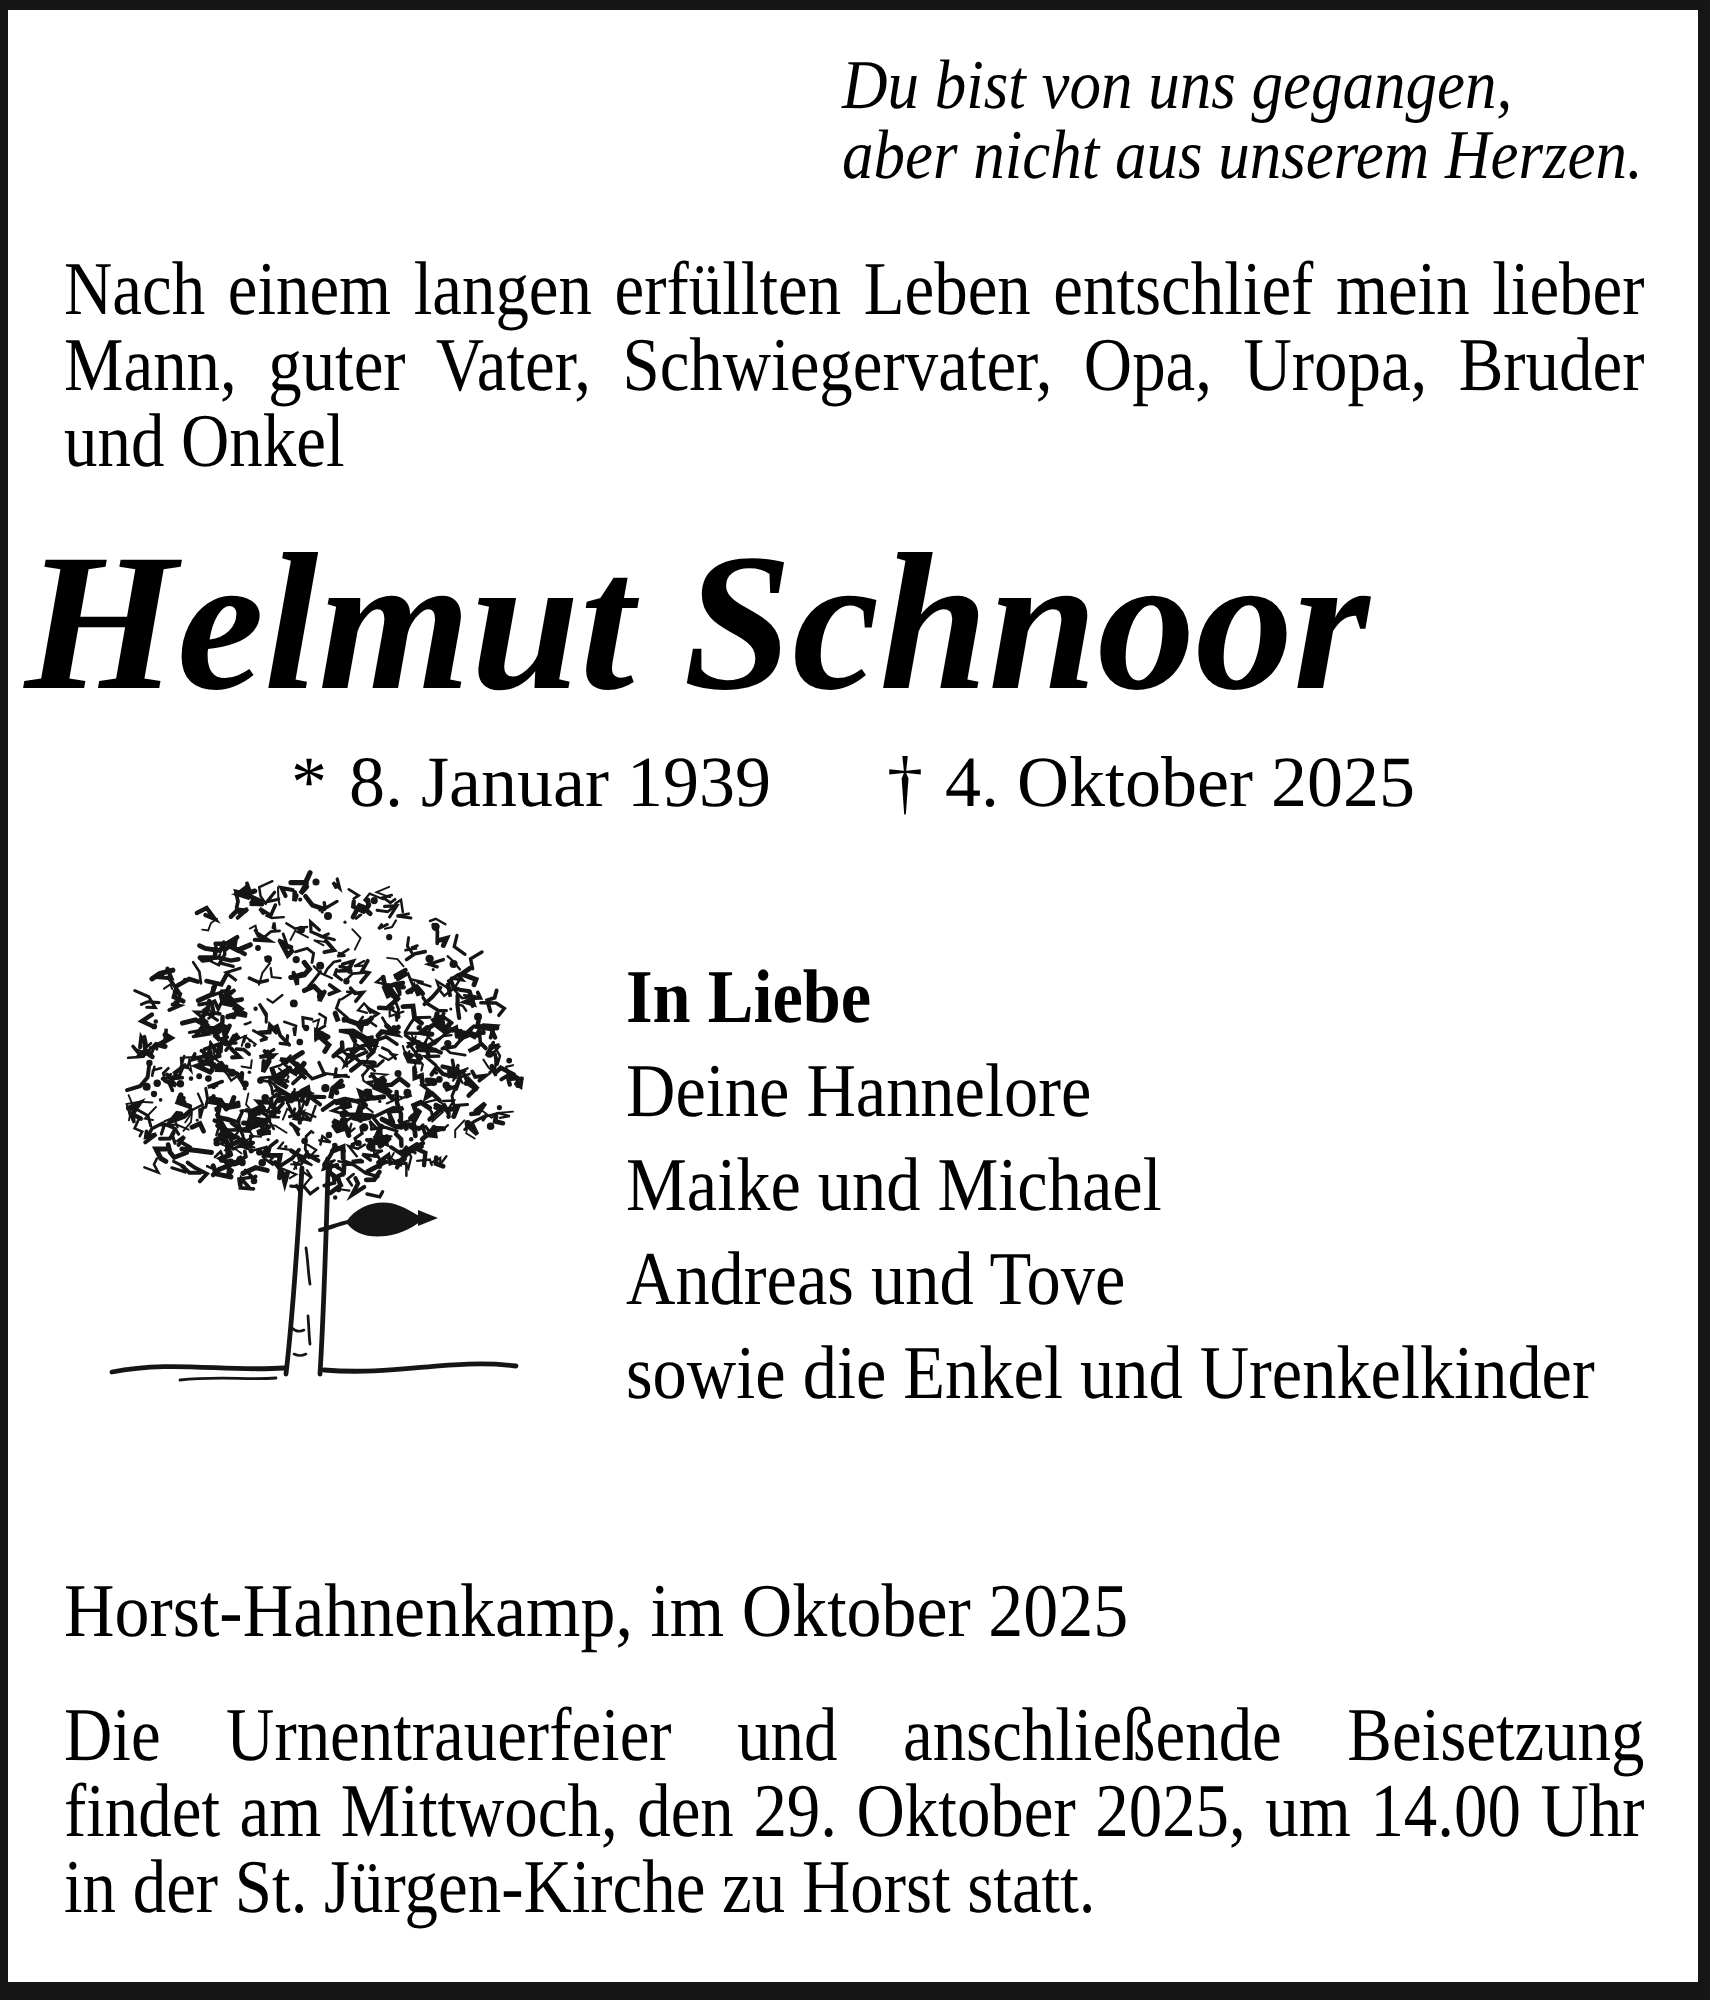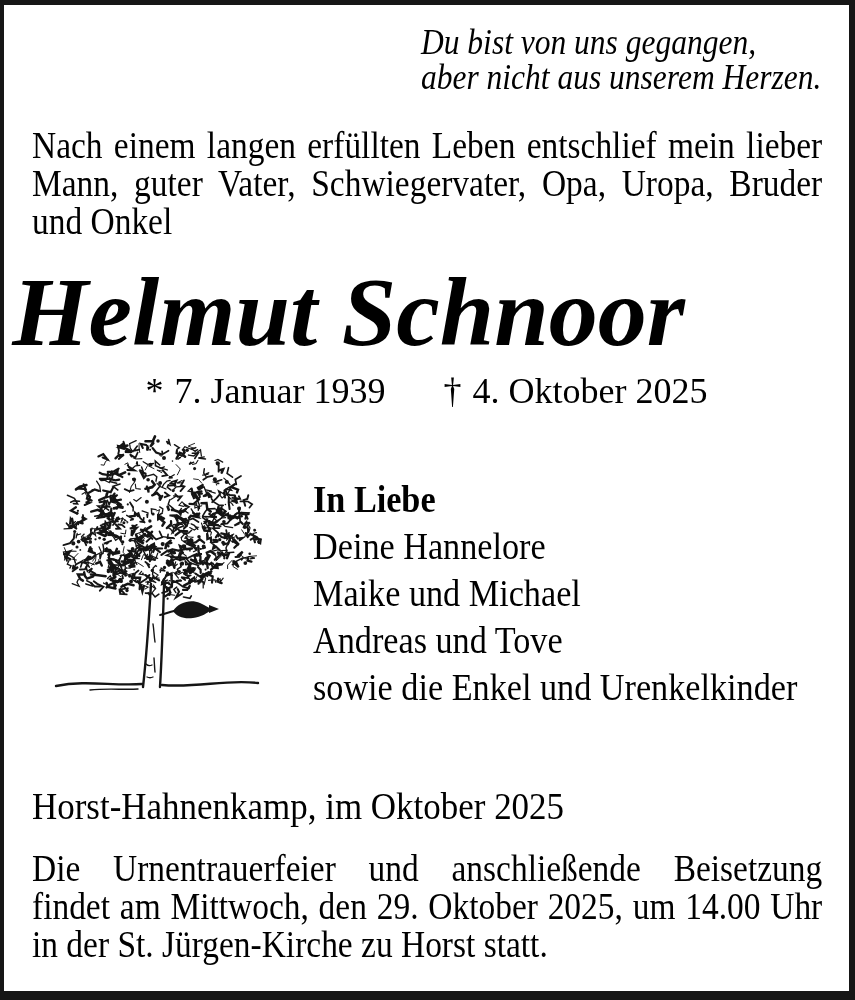--- a/index.html
+++ b/index.html
@@ -59,21 +59,21 @@
   <div class="abs intro">
     <div class="jline">Nach einem langen erfüllten Leben entschlief mein lieber</div>
     <div class="jline">Mann, guter Vater, Schwiegervater, Opa, Uropa, Bruder</div>
     <div class="jlast">und Onkel</div>
   </div>
 
   <div class="abs name">Helmut Schnoor</div>
 
   <div class="abs dates">
     <span>
-      <span class="sym">*</span><span>7. Januar 1939</span>
+      <span class="sym">*</span><span>8. Januar 1939</span>
     </span>
     <span>
       <span class="sym">†</span><span>4. Oktober 2025</span>
     </span>
   </div>
 
   <div class="abs tree">
     <svg id="treeSvg" viewBox="0 0 215 272" xmlns="http://www.w3.org/2000/svg">
 
       <g>

